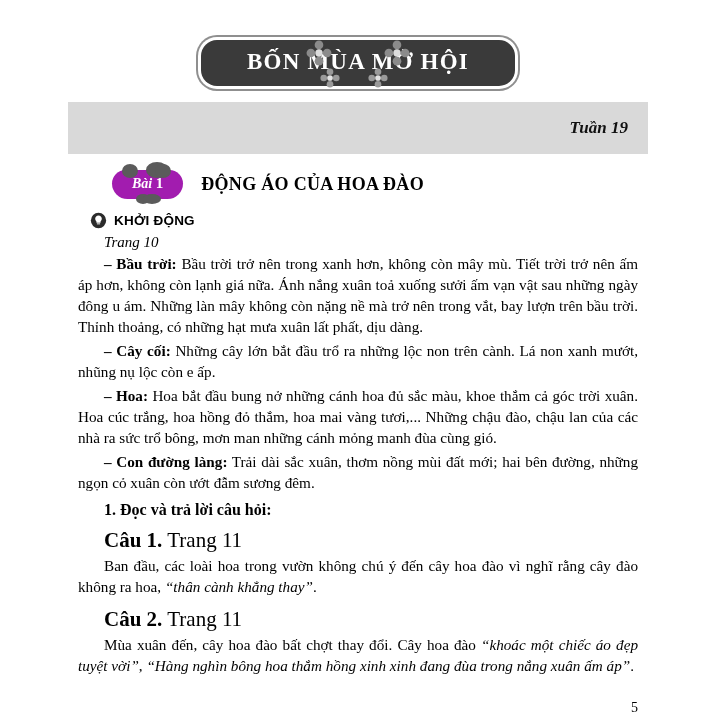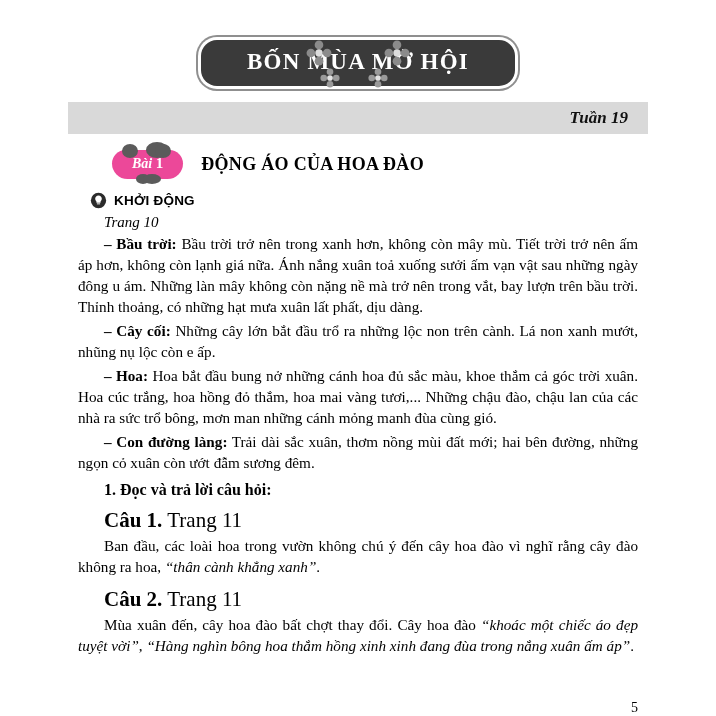--- a/index.html
+++ b/index.html
@@ -62,21 +62,21 @@
   }
   .flower svg { display: block; }
   .fl-1 { left: 228px; top: 14px; }
   .fl-2 { left: 242px; top: 42px; }
   .fl-3 { right: 228px; top: 14px; }
   .fl-4 { right: 244px; top: 42px; }
 
   
   .week-bar {
     background: #d9d9d9;
-    height: 32px;
+    height: 52px;
     margin: 2px -10px 0 -10px;
     display: flex;
     align-items: center;
     justify-content: flex-end;
     padding-right: 20px;
     box-sizing: border-box;
   }
   .week-label {
     font-family: "Liberation Serif", serif;
     font-style: italic;
@@ -87,21 +87,21 @@
 
   
   .lesson-head {
     display: flex;
     align-items: center;
     margin-top: 16px;
     padding-left: 34px;
   }
   .lesson-badge {
     position: relative;
-    background: #ec4899;
+    background: #a21caf;
     color: #fff;
     border-radius: 14px 14px 16px 16px;
     padding: 5px 20px 7px 20px;
     font-family: "Liberation Serif", serif;
     font-style: italic;
     font-weight: bold;
     font-size: 14px;
     white-space: nowrap;
     margin-right: 18px;
   }
@@ -275,19 +275,19 @@
 
   <p class="para"><b>– Bầu trời:</b><span> Bầu trời trở nên trong xanh hơn, không còn mây mù. Tiết trời trở nên ấm áp hơn, không còn lạnh giá nữa. Ánh nắng xuân toả xuống sưởi ấm vạn vật sau những ngày đông u ám. Những làn mây không còn nặng nề mà trở nên trong vắt, bay lượn trên bầu trời. Thỉnh thoảng, có những hạt mưa xuân lất phất, dịu dàng.</span></p>
   <p class="para"><b>– Cây cối:</b><span> Những cây lớn bắt đầu trổ ra những lộc non trên cành. Lá non xanh mướt, nhũng nụ lộc còn e ấp.</span></p>
   <p class="para"><b>– Hoa:</b><span> Hoa bắt đầu bung nở những cánh hoa đủ sắc màu, khoe thắm cả góc trời xuân. Hoa cúc trắng, hoa hồng đỏ thắm, hoa mai vàng tươi,... Những chậu đào, chậu lan của các nhà ra sức trổ bông, mơn man những cánh mỏng manh đùa cùng gió.</span></p>
   <p class="para"><b>– Con đường làng:</b><span> Trải dài sắc xuân, thơm nồng mùi đất mới; hai bên đường, những ngọn cỏ xuân còn ướt đẫm sương đêm.</span></p>
 
 
   <div class="numbered">1. Đọc và trả lời câu hỏi:</div>
 
   <div class="qline"><b>Câu 1.</b><span> Trang 11</span></div>
-  <p class="para"><span>Ban đầu, các loài hoa trong vườn không chú ý đến cây hoa đào vì nghĩ rằng cây đào không ra hoa, </span><i>“thân cành khẳng xanh”</i><span>.</span></p>
+  <p class="para"><span>Ban đầu, các loài hoa trong vườn không chú ý đến cây hoa đào vì nghĩ rằng cây đào không ra hoa, </span><i>“thân cành khẳng thay”</i><span>.</span></p>
 
   <div class="qline"><b>Câu 2.</b><span> Trang 11</span></div>
   <p class="para"><span>Mùa xuân đến, cây hoa đào bất chợt thay đổi. Cây hoa đào </span><i>“khoác một chiếc áo đẹp tuyệt vời”</i><span>, </span><i>“Hàng nghìn bông hoa thắm hồng xinh xinh đang đùa trong nắng xuân ấm áp”</i><span>.</span></p>
 
   <div class="page-num">5</div>
 </div>
 
 </body></html>

